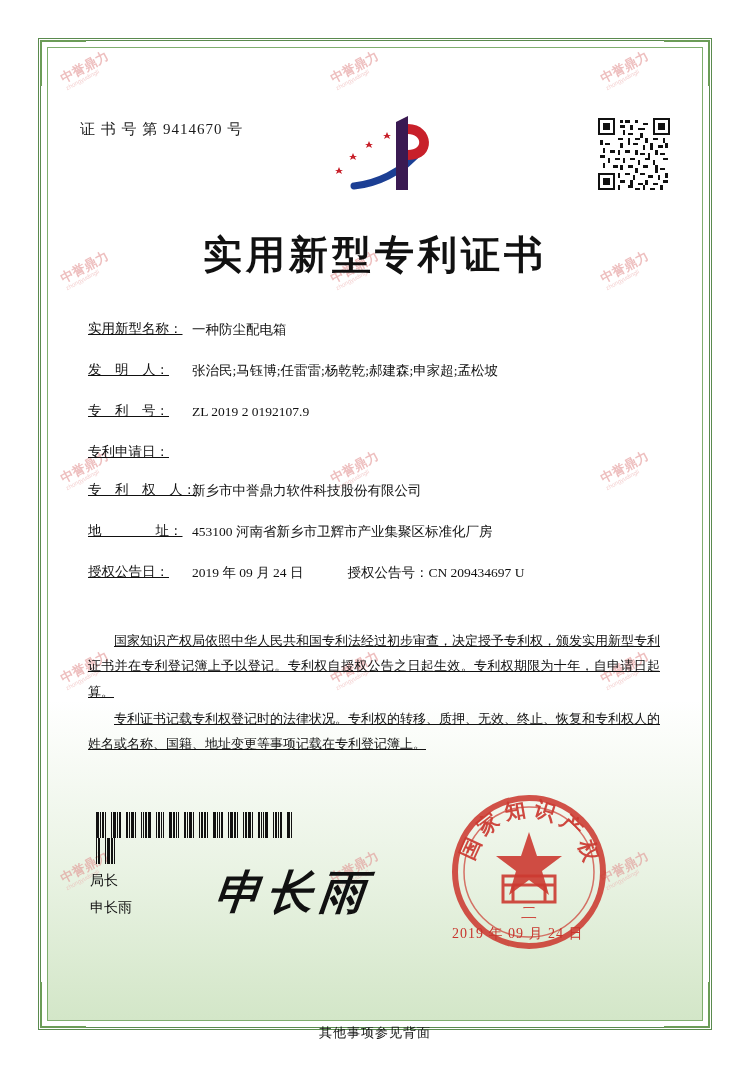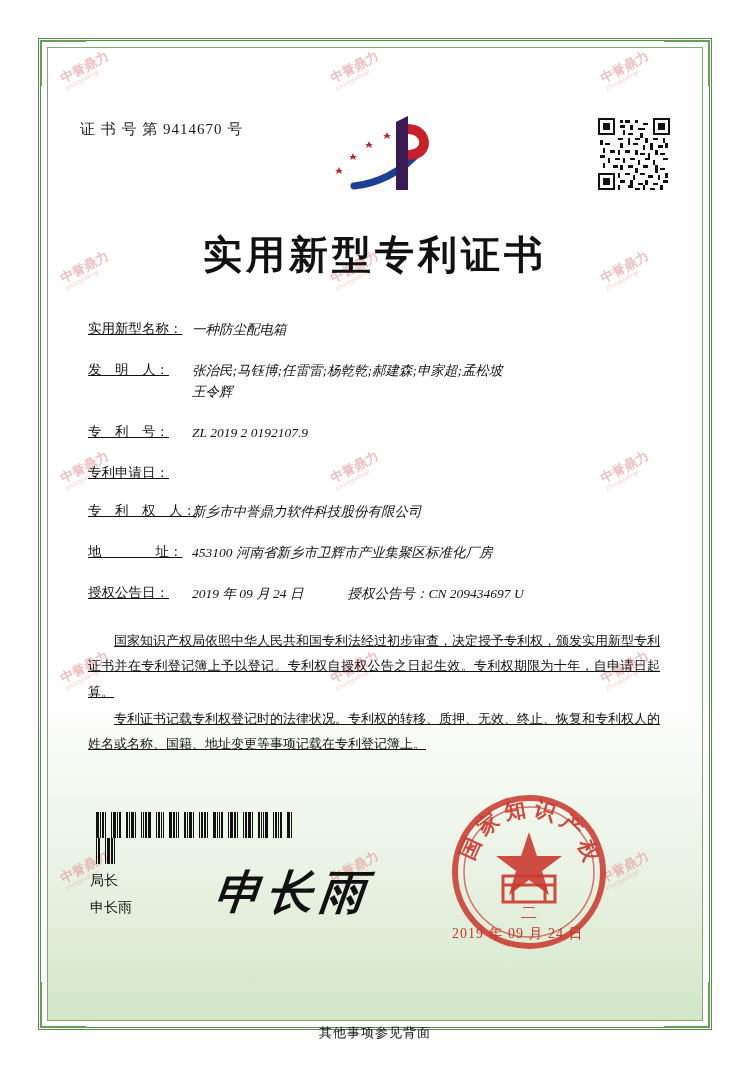--- a/index.html
+++ b/index.html
@@ -113,21 +113,20 @@
   .flabel {
     width: 104px;
     flex: none;
     letter-spacing: 0px;
     white-space: nowrap;
     text-decoration: underline;
   }
   .fvalue {
     flex: 1;
     line-height: 1.55;
-    font-style: italic;
   }
   .fvalue .line2 { display: block; }
   .inline-pair {
     display: flex;
     align-items: flex-start;
   }
   .inline-pair .sep { width: 44px; flex: none; }
 
   
   .paras {
@@ -354,21 +353,20 @@
 
     <div class="frow">
       <div class="flabel">实用新型名称：</div>
       <div class="fvalue">一种防尘配电箱</div>
     </div>
 
     <div class="frow">
       <div class="flabel">发　明　人：</div>
       <div class="fvalue">
         <span>张治民;马钰博;任雷雷;杨乾乾;郝建森;申家超;孟松坡</span>
-        <span class="line2">王令辉</span>
       </div>
     </div>
 
     <div class="frow">
       <div class="flabel">专　利　号：</div>
       <div class="fvalue">ZL 2019 2 0192107.9</div>
     </div>
 
     <div class="frow" style="margin-top:8px;">
       <div class="flabel">专利申请日：</div>

